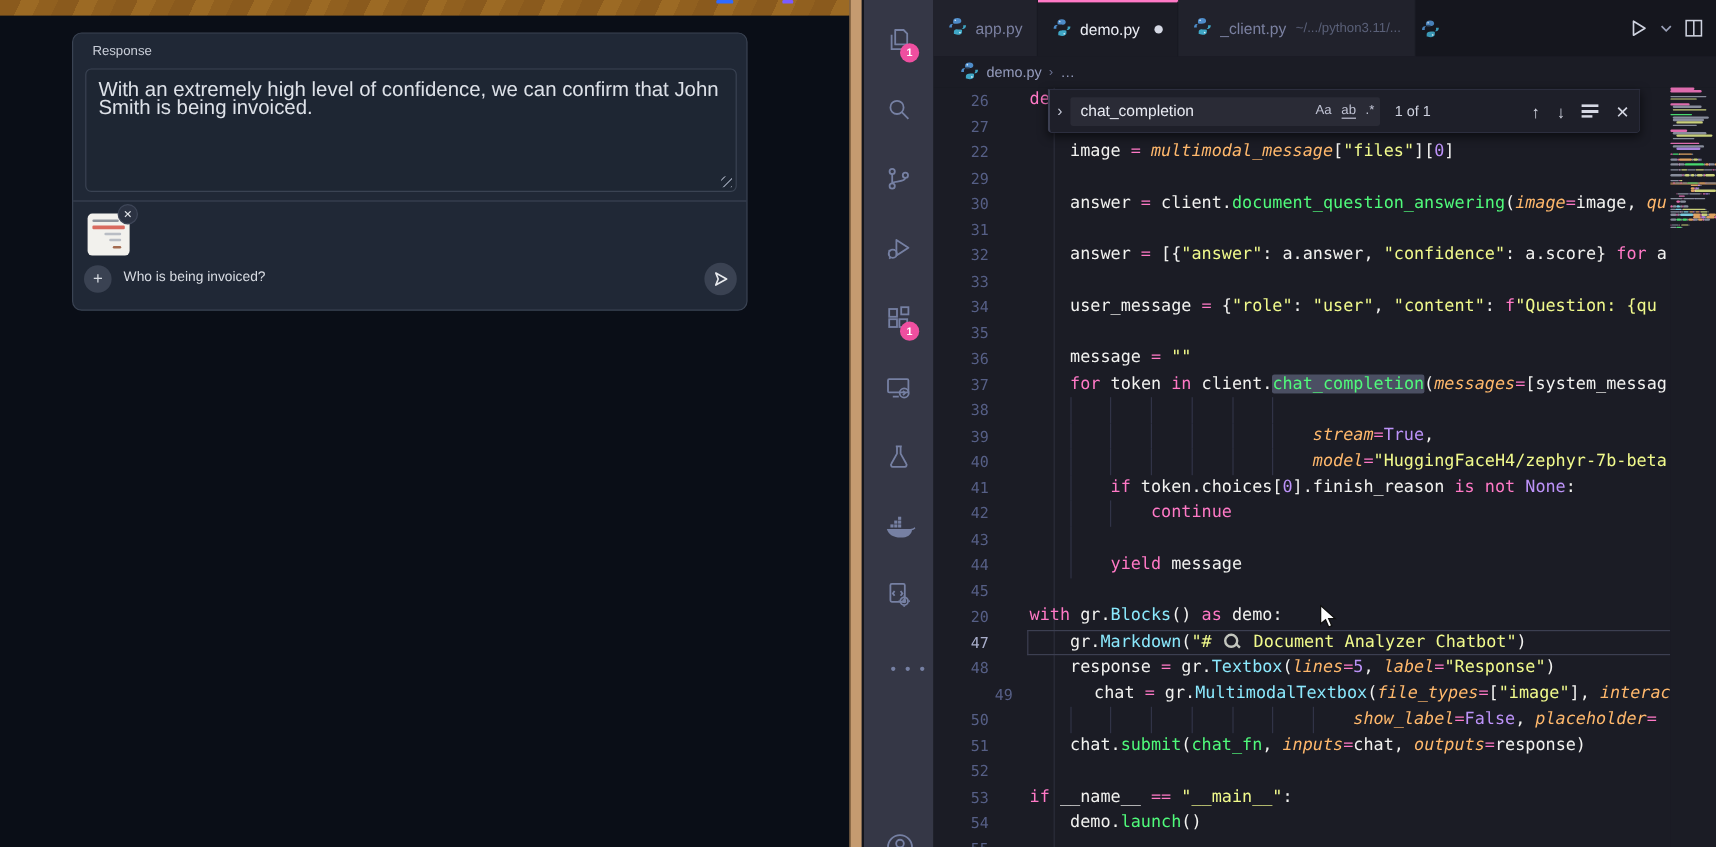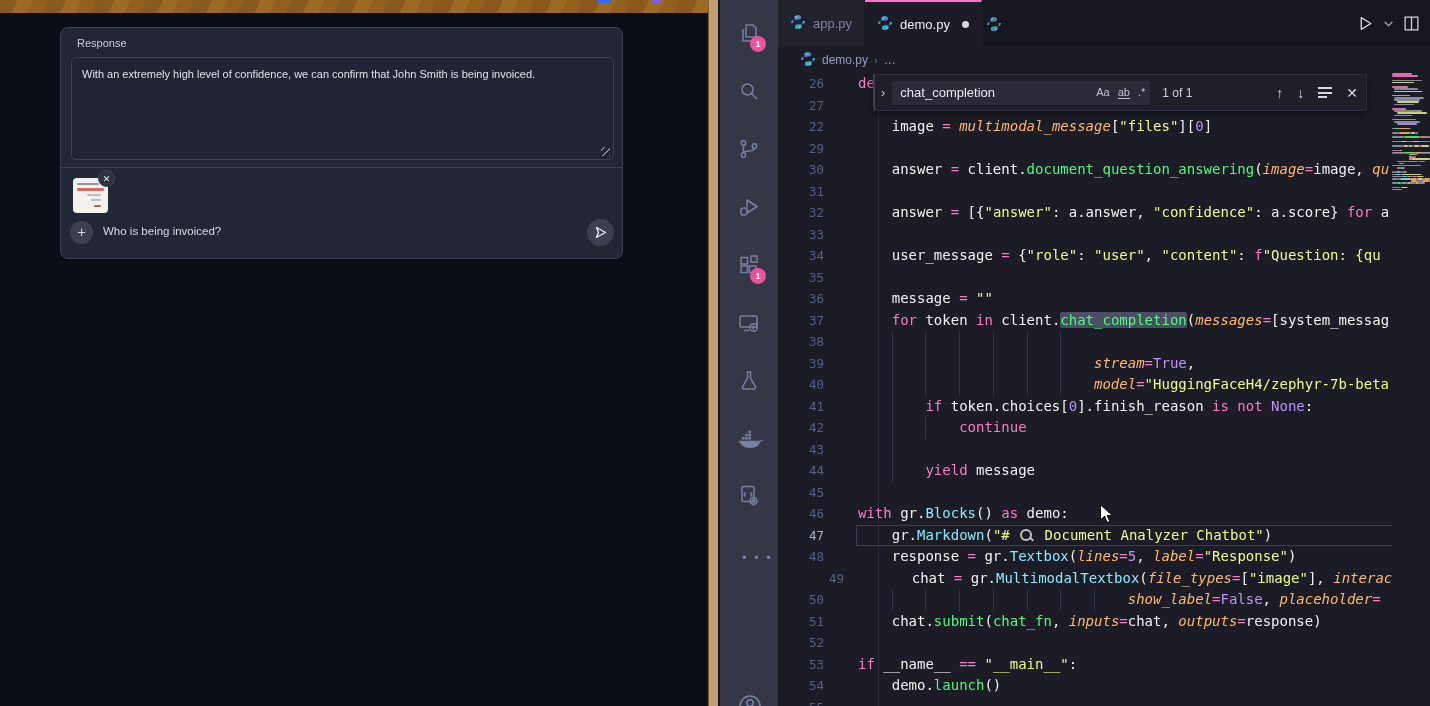--- a/index.html
+++ b/index.html
@@ -11,21 +11,21 @@
     background:repeating-linear-gradient(115deg,#8a5a1d 0 16px,#9c6a24 16px 30px,#91601f 30px 44px);}
   .wood-bar .accent{position:absolute;top:0;height:3px;border-radius:1px;}
   .wood-bar .a1{left:597px;width:14px;background:#2f6bff;}
   .wood-bar .a2{left:652px;width:9px;background:#7a5cff;}
 
   .panel{position:absolute;left:60px;top:27px;width:563px;height:232px;background:#202836;
     border:1px solid #3a4353;border-radius:8px;box-sizing:border-box;}
   .resp-label{position:absolute;left:16px;top:9px;font-size:11px;color:#c9ced8;}
   .textarea{position:absolute;left:10px;top:29px;width:543px;height:103px;background:#1e2633;
     border:1px solid #3a4353;border-radius:5px;box-sizing:border-box;}
-  .ta-text{position:absolute;left:10px;top:9px;right:10px;font-size:11px;line-height:15px;color:#dde1e8;}
+  .ta-text{position:absolute;left:10px;top:9px;right:10px;font-size:17px;line-height:15px;color:#dde1e8;}
   .resize-handle{position:absolute;right:3px;bottom:3px;width:9px;height:9px;
     background:repeating-linear-gradient(135deg,transparent 0 2px,#7e8696 2px 3px,transparent 3px 5px);}
   .chat-section{position:absolute;left:0;top:139px;width:561px;height:91px;border-top:1px solid #3a4353;}
   .thumb{position:absolute;left:12px;top:10px;width:35px;height:35px;background:#f2f1ed;border-radius:4px;overflow:visible;}
   .thumb .b{position:absolute;left:4px;height:2px;background:#b9bdc4;border-radius:1px;}
   .thumb .b1{top:5px;width:22px;background:#8e939c;}
   .thumb .b2{top:10px;width:27px;background:#d96a5f;height:2.5px;}
   .thumb .b3{top:16px;width:14px;left:14px;}
   .thumb .b4{top:21px;width:10px;left:18px;}
   .thumb .b5{top:27px;width:7px;left:21px;background:#a36a4f;}
@@ -253,20 +253,30 @@
             </div>
             <div class="tab active">
               <span class="pyicon"><svg width="16" height="16" viewBox="0 0 16 16">
                   <path fill="#4e8cc9" d="M7.9 1C5.6 1 4.3 2 4.3 3.4v1.9h3.8v.6H3.3C1.8 5.9 1 7.2 1 8.9h2.3V7.5c0-1 1-1.9 2.2-1.9h3.4c1.2 0 2.2-.9 2.2-2V3.4C11.1 2 9.9 1 7.9 1z"></path>
                   <path fill="#3fa7c6" d="M8.1 15c2.3 0 3.6-1 3.6-2.4v-1.9H7.9v-.6h4.8c1.5 0 2.3-1.3 2.3-3h-2.3v1.4c0 1-1 1.9-2.2 1.9H7.1c-1.2 0-2.2.9-2.2 2v2.2C4.9 14 6.1 15 8.1 15z"></path>
                   <circle cx="6.1" cy="2.9" r=".7" fill="#cfe3f5"></circle>
                   <circle cx="9.9" cy="13.1" r=".7" fill="#d8f0f8"></circle>
                 </svg></span>
               <span>demo.py</span>
               <span class="dot"></span>
+            </div>
+            <div class="tab">
+              <span class="pyicon"><svg width="16" height="16" viewBox="0 0 16 16">
+                  <path fill="#4e8cc9" d="M7.9 1C5.6 1 4.3 2 4.3 3.4v1.9h3.8v.6H3.3C1.8 5.9 1 7.2 1 8.9h2.3V7.5c0-1 1-1.9 2.2-1.9h3.4c1.2 0 2.2-.9 2.2-2V3.4C11.1 2 9.9 1 7.9 1z"></path>
+                  <path fill="#3fa7c6" d="M8.1 15c2.3 0 3.6-1 3.6-2.4v-1.9H7.9v-.6h4.8c1.5 0 2.3-1.3 2.3-3h-2.3v1.4c0 1-1 1.9-2.2 1.9H7.1c-1.2 0-2.2.9-2.2 2v2.2C4.9 14 6.1 15 8.1 15z"></path>
+                  <circle cx="6.1" cy="2.9" r=".7" fill="#cfe3f5"></circle>
+                  <circle cx="9.9" cy="13.1" r=".7" fill="#d8f0f8"></circle>
+                </svg></span>
+              <span>_client.py</span>
+              <span class="desc">~/.../python3.11/...</span>
             </div>
           </div>
         <div class="tab-actions">
           <span class="sliver" id="py-sliver"><svg width="16" height="16" viewBox="0 0 16 16">
                 <path fill="#4e8cc9" d="M7.9 1C5.6 1 4.3 2 4.3 3.4v1.9h3.8v.6H3.3C1.8 5.9 1 7.2 1 8.9h2.3V7.5c0-1 1-1.9 2.2-1.9h3.4c1.2 0 2.2-.9 2.2-2V3.4C11.1 2 9.9 1 7.9 1z"></path>
                 <path fill="#3fa7c6" d="M8.1 15c2.3 0 3.6-1 3.6-2.4v-1.9H7.9v-.6h4.8c1.5 0 2.3-1.3 2.3-3h-2.3v1.4c0 1-1 1.9-2.2 1.9H7.1c-1.2 0-2.2.9-2.2 2v2.2C4.9 14 6.1 15 8.1 15z"></path>
                 <circle cx="6.1" cy="2.9" r=".7" fill="#cfe3f5"></circle>
                 <circle cx="9.9" cy="13.1" r=".7" fill="#d8f0f8"></circle>
               </svg></span>
           <span class="tact">
@@ -398,21 +408,21 @@
             <div class="line" style="top: 387px;">
               <span class="ln">44</span>
               <span class="guide" style="left: 113.72px;"></span>
               <span class="lc"><span class="t-v">        </span><span class="t-k">yield</span><span class="t-v"> message</span></span>
             </div>
             <div class="line" style="top: 408.5px;">
               <span class="ln">45</span>
               <span class="lc"></span>
             </div>
             <div class="line" style="top: 430px;">
-              <span class="ln">46</span>
+              <span class="ln">20</span>
               <span class="lc"><span class="t-k">with</span><span class="t-v"> gr.</span><span class="t-c">Blocks</span><span class="t-v">() </span><span class="t-k">as</span><span class="t-v"> demo:</span></span>
             </div>
             <div class="line cur" style="top: 451.5px;">
               <span class="ln">47</span>
               <span class="lc"><span class="t-v">    gr.</span><span class="t-c">Markdown</span><span class="t-v">(</span><span class="t-s">"# <span class="mag"></span> Document Analyzer Chatbot"</span><span class="t-v">)</span></span>
             </div>
             <div class="line" style="top: 473px;">
               <span class="ln">48</span>
               <span class="lc"><span class="t-v">    response </span><span class="t-k">=</span><span class="t-v"> gr.</span><span class="t-c">Textbox</span><span class="t-v">(</span><span class="t-p">lines</span><span class="t-k">=</span><span class="t-n">5</span><span class="t-v">, </span><span class="t-p">label</span><span class="t-k">=</span><span class="t-s">"Response"</span><span class="t-v">)</span></span>
             </div>

